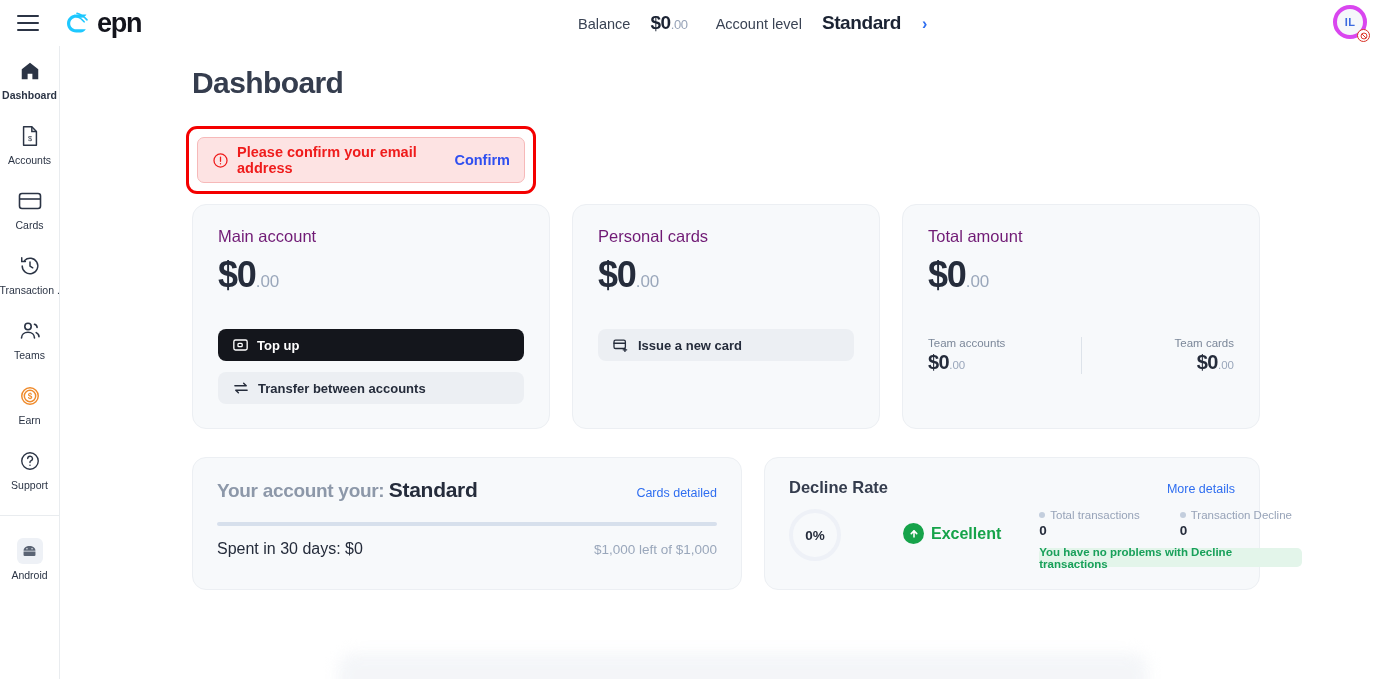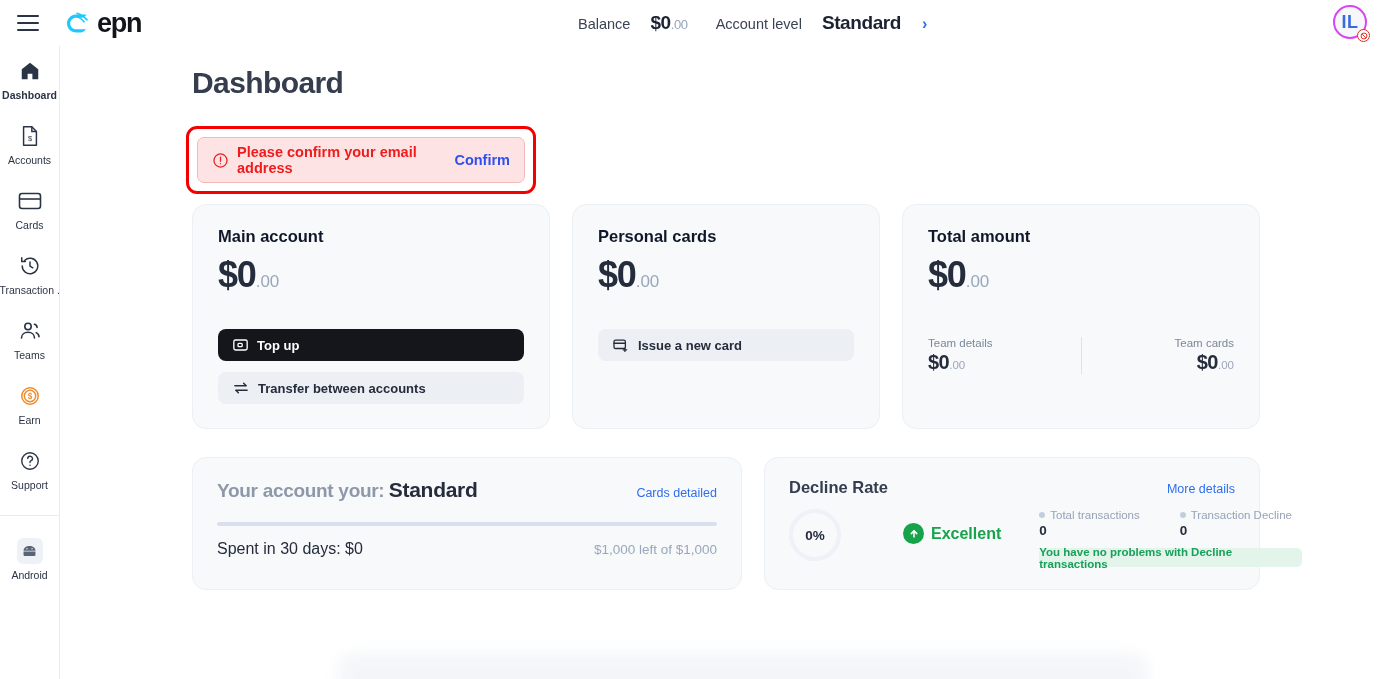--- a/index.html
+++ b/index.html
@@ -92,23 +92,23 @@
   .hc-value { font-size: 19px; font-weight: bold; color: #1b2333; letter-spacing: -0.4px; }
   .hc-chevron { color: #2f6ef0; font-size: 16px; font-weight: bold; margin-left: 1px; }
 
   .avatar-wrap {
     position: absolute; right: 16px; top: 5px;
     width: 36px; height: 36px; cursor: pointer;
   }
   .avatar {
     width: 34px; height: 34px; border-radius: 50%;
     background: #f5f7fa;
-    border: 2px solid #d946ef;
-    display: flex; align-items: center; justify-content: center;
-    font-size: 18px; font-weight: bold; color: #3b6ae0;
+    border: 4px solid #d946ef;
+    display: flex; align-items: center; justify-content: center;
+    font-size: 11px; font-weight: bold; color: #3b6ae0;
     letter-spacing: 0.4px;
   }
   .avatar-badge {
     position: absolute; right: -1px; bottom: -1px;
     width: 13px; height: 13px; border-radius: 50%;
     background: #ffffff; border: 1.4px solid #d93025;
     display: flex; align-items: center; justify-content: center;
   }
 
   
@@ -156,21 +156,21 @@
   .card {
     background: #f7f9fb;
     border: 1px solid #eceff3;
     border-radius: 14px;
     padding: 22px 25px 24px 25px;
   }
   .card.w1 { width: 358px; }
   .card.w2 { width: 308px; }
   .card.w3 { width: 358px; }
   .card-title {
-    font-size: 16.5px; font-weight: bold; color: #0f172a;
+    font-size: 16.5px; font-weight: normal; color: #701a75;
     margin-bottom: 6px;
   }
   .big-amount {
     font-size: 36px; font-weight: bold; color: #252c3b;
     letter-spacing: -1.2px;
     line-height: 46px;
   }
   .big-cents { font-size: 17px; color: #9aa7bb; font-weight: normal; letter-spacing: 0; }
 
   .btn-row { display: flex; gap: 11px; margin-top: 24px; flex-direction: column; }
@@ -445,21 +445,21 @@
         </div>
       </div>
 
       <div class="card w3">
         <div class="card-title">Total amount</div>
         <div class="big-amount">
           <span>$0</span><span class="big-cents">.00</span>
         </div>
         <div class="totals-row">
           <div class="totals-col">
-            <div class="totals-label">Team details</div>
+            <div class="totals-label">Team accounts</div>
             <div class="totals-amount">
               <span>$0</span><span class="totals-cents">.00</span>
             </div>
           </div>
           <div class="totals-divider"></div>
           <div class="totals-col right">
             <div class="totals-label">Team cards</div>
             <div class="totals-amount">
               <span>$0</span><span class="totals-cents">.00</span>
             </div>

